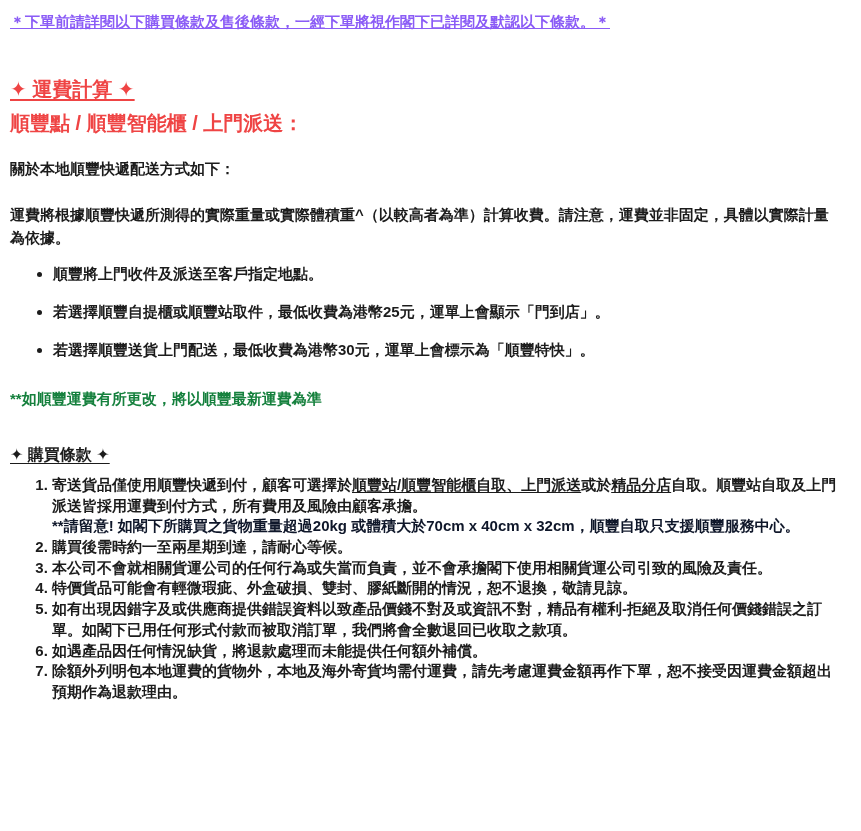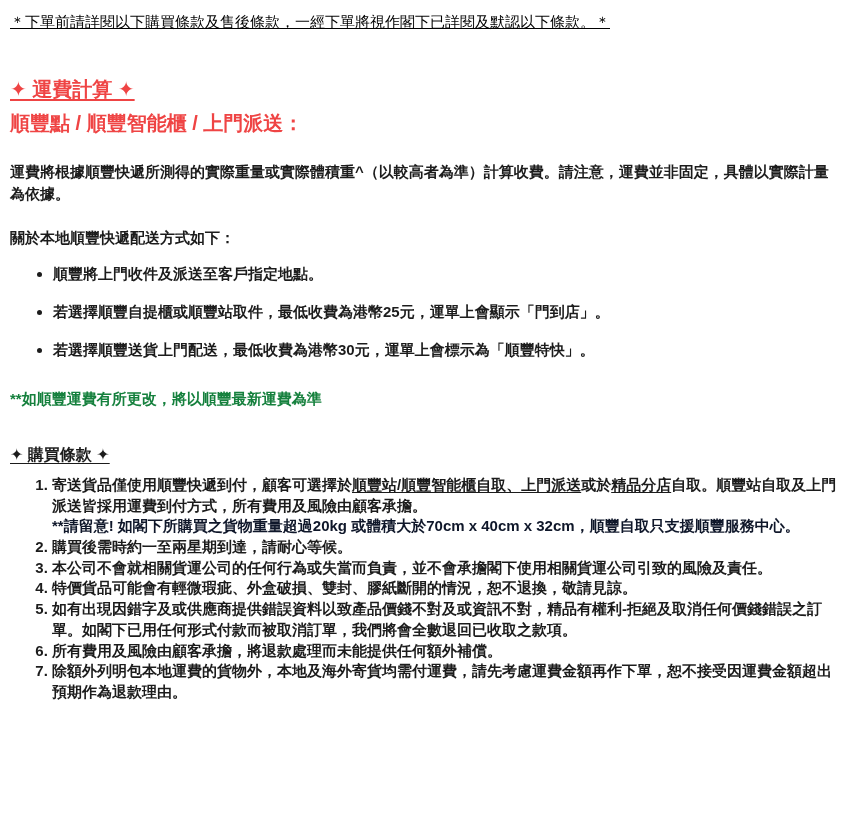--- a/index.html
+++ b/index.html
@@ -13,22 +13,22 @@
     color: #1c1c1c;
     -webkit-font-smoothing: antialiased;
   }
   .page {
     padding: 8px 18px 24px 10px;
   }
   
   .top-notice {
     margin: 4px 0 0 0;
     font-size: 15px;
-    font-weight: 400;
-    color: #000000;
+    font-weight: 700;
+    color: #8b5cf6;
     text-decoration: underline;
     line-height: 1.3;
   }
   
   .section-heading {
     margin: 44px 0 0 0;
     font-size: 20px;
     font-weight: 800;
     color: #ef4444;
     text-decoration: underline;
@@ -112,23 +112,23 @@
 
 <div class="page">
 
   <p class="top-notice">＊下單前請詳閱以下購買條款及售後條款，一經下單將視作閣下已詳閱及默認以下條款。＊</p>
 
   <h2 class="section-heading">✦ 運費計算 ✦</h2>
 
   <h2 class="sub-heading">順豐點 / 順豐智能櫃 / 上門派送：</h2>
 
 
+  <p class="body-para second">關於本地順豐快遞配送方式如下：</p>
+
   <p class="body-para">運費將根據順豐快遞所測得的實際重量或實際體積重^（以較高者為準）計算收費。請注意，運費並非固定，具體以實際計量為依據。</p>
-
-  <p class="body-para second">關於本地順豐快遞配送方式如下：</p>
 
   <ul class="ship-bullets">
     <li>順豐將上門收件及派送至客戶指定地點。</li>
     <li>若選擇順豐自提櫃或順豐站取件，最低收費為港幣25元，運單上會顯示「門到店」。</li>
     <li>若選擇順豐送貨上門配送，最低收費為港幣30元，運單上會標示為「順豐特快」。</li>
   </ul>
 
   <p class="plain-note">**如順豐運費有所更改，將以順豐最新運費為準</p>
 
 
@@ -136,18 +136,18 @@
 
   <ol class="terms-list">
     <li>
       <span>寄送貨品僅使用順豐快遞到付，顧客可選擇於</span><span class="u-em">順豐站/順豐智能櫃自取、上門派送</span><span>或於</span><span class="u-em">精品分店</span><span>自取。順豐站自取及上門派送皆採用運費到付方式，所有費用及風險由顧客承擔。</span>
       <div class="warning-line">**請留意! 如閣下所購買之貨物重量超過20kg 或體積大於70cm x 40cm x 32cm，順豐自取只支援順豐服務中心。</div>
     </li>
     <li>購買後需時約一至兩星期到達，請耐心等候。</li>
     <li>本公司不會就相關貨運公司的任何行為或失當而負責，並不會承擔閣下使用相關貨運公司引致的風險及責任。</li>
     <li>特價貨品可能會有輕微瑕疵、外盒破損、雙封、膠紙斷開的情況，恕不退換，敬請見諒。</li>
     <li>如有出現因錯字及或供應商提供錯誤資料以致產品價錢不對及或資訊不對，精品有權利-拒絕及取消任何價錢錯誤之訂單。如閣下已用任何形式付款而被取消訂單，我們將會全數退回已收取之款項。</li>
-    <li>所有費用及風險由顧客承擔，將退款處理而未能提供任何額外補償。</li>
+    <li>如遇產品因任何情況缺貨，將退款處理而未能提供任何額外補償。</li>
     <li>除額外列明包本地運費的貨物外，本地及海外寄貨均需付運費，請先考慮運費金額再作下單，恕不接受因運費金額超出預期作為退款理由。</li>
 
   </ol>
 
 </div>
 
 </body></html>

